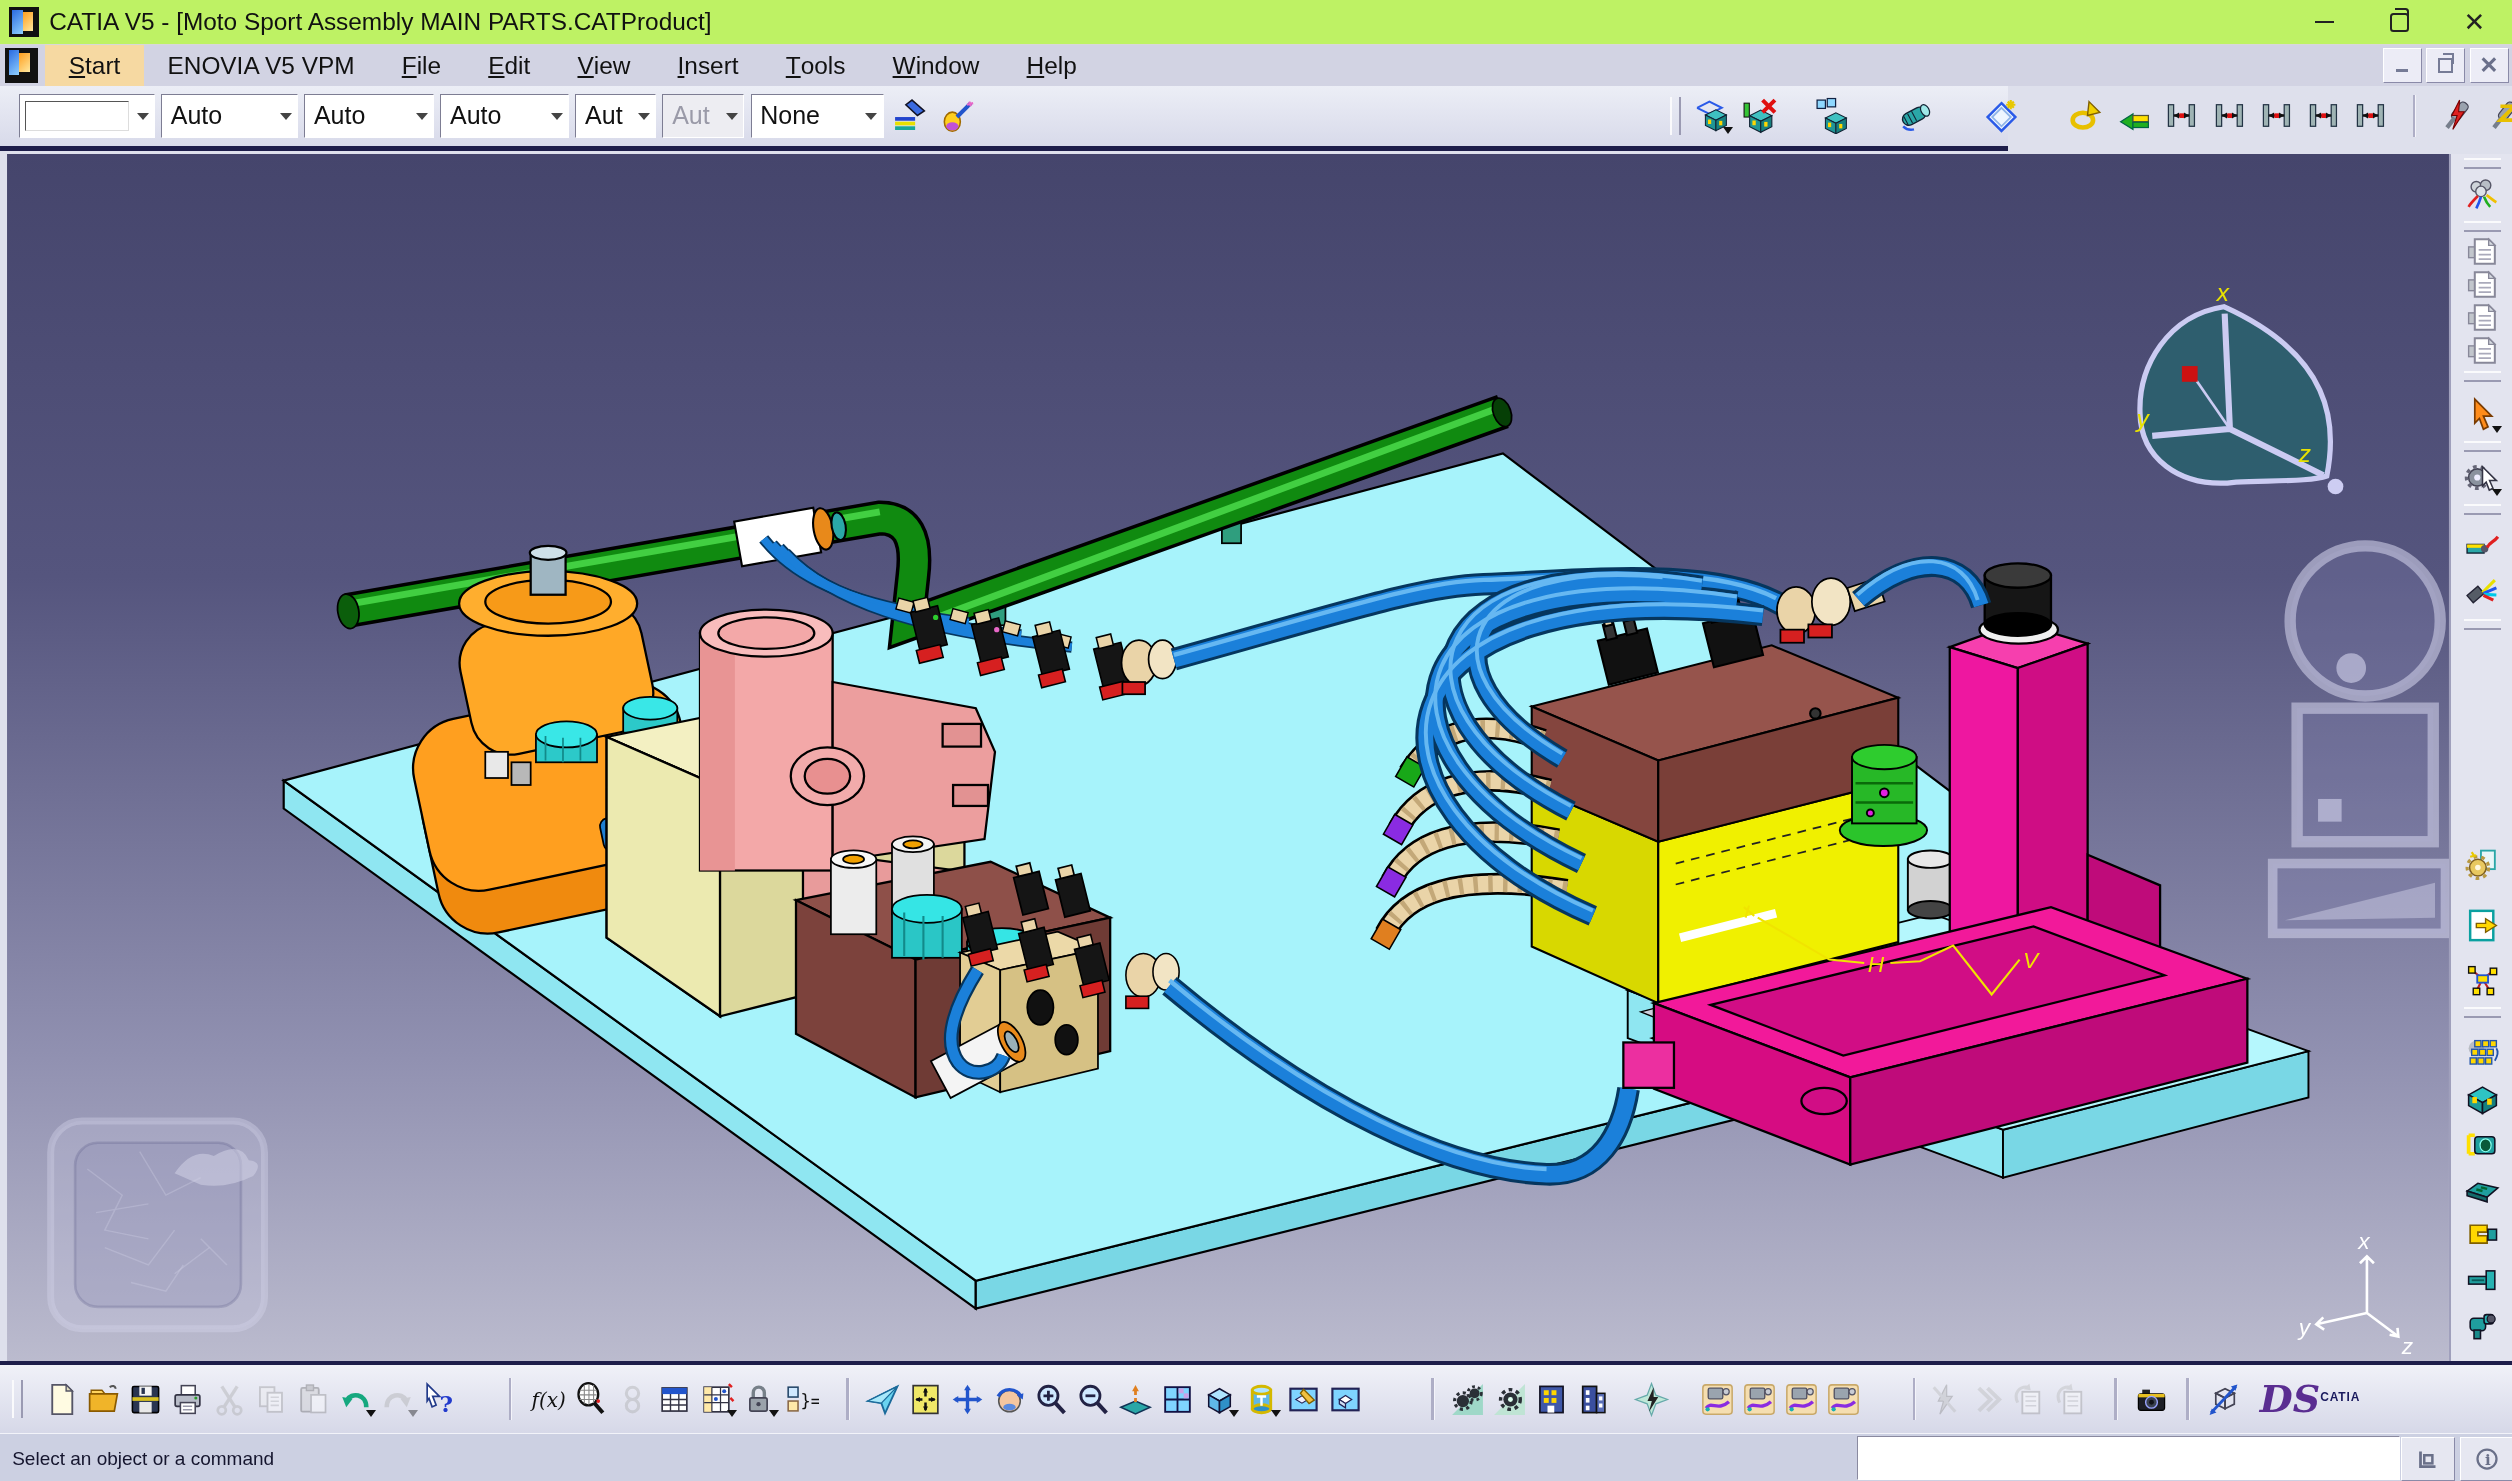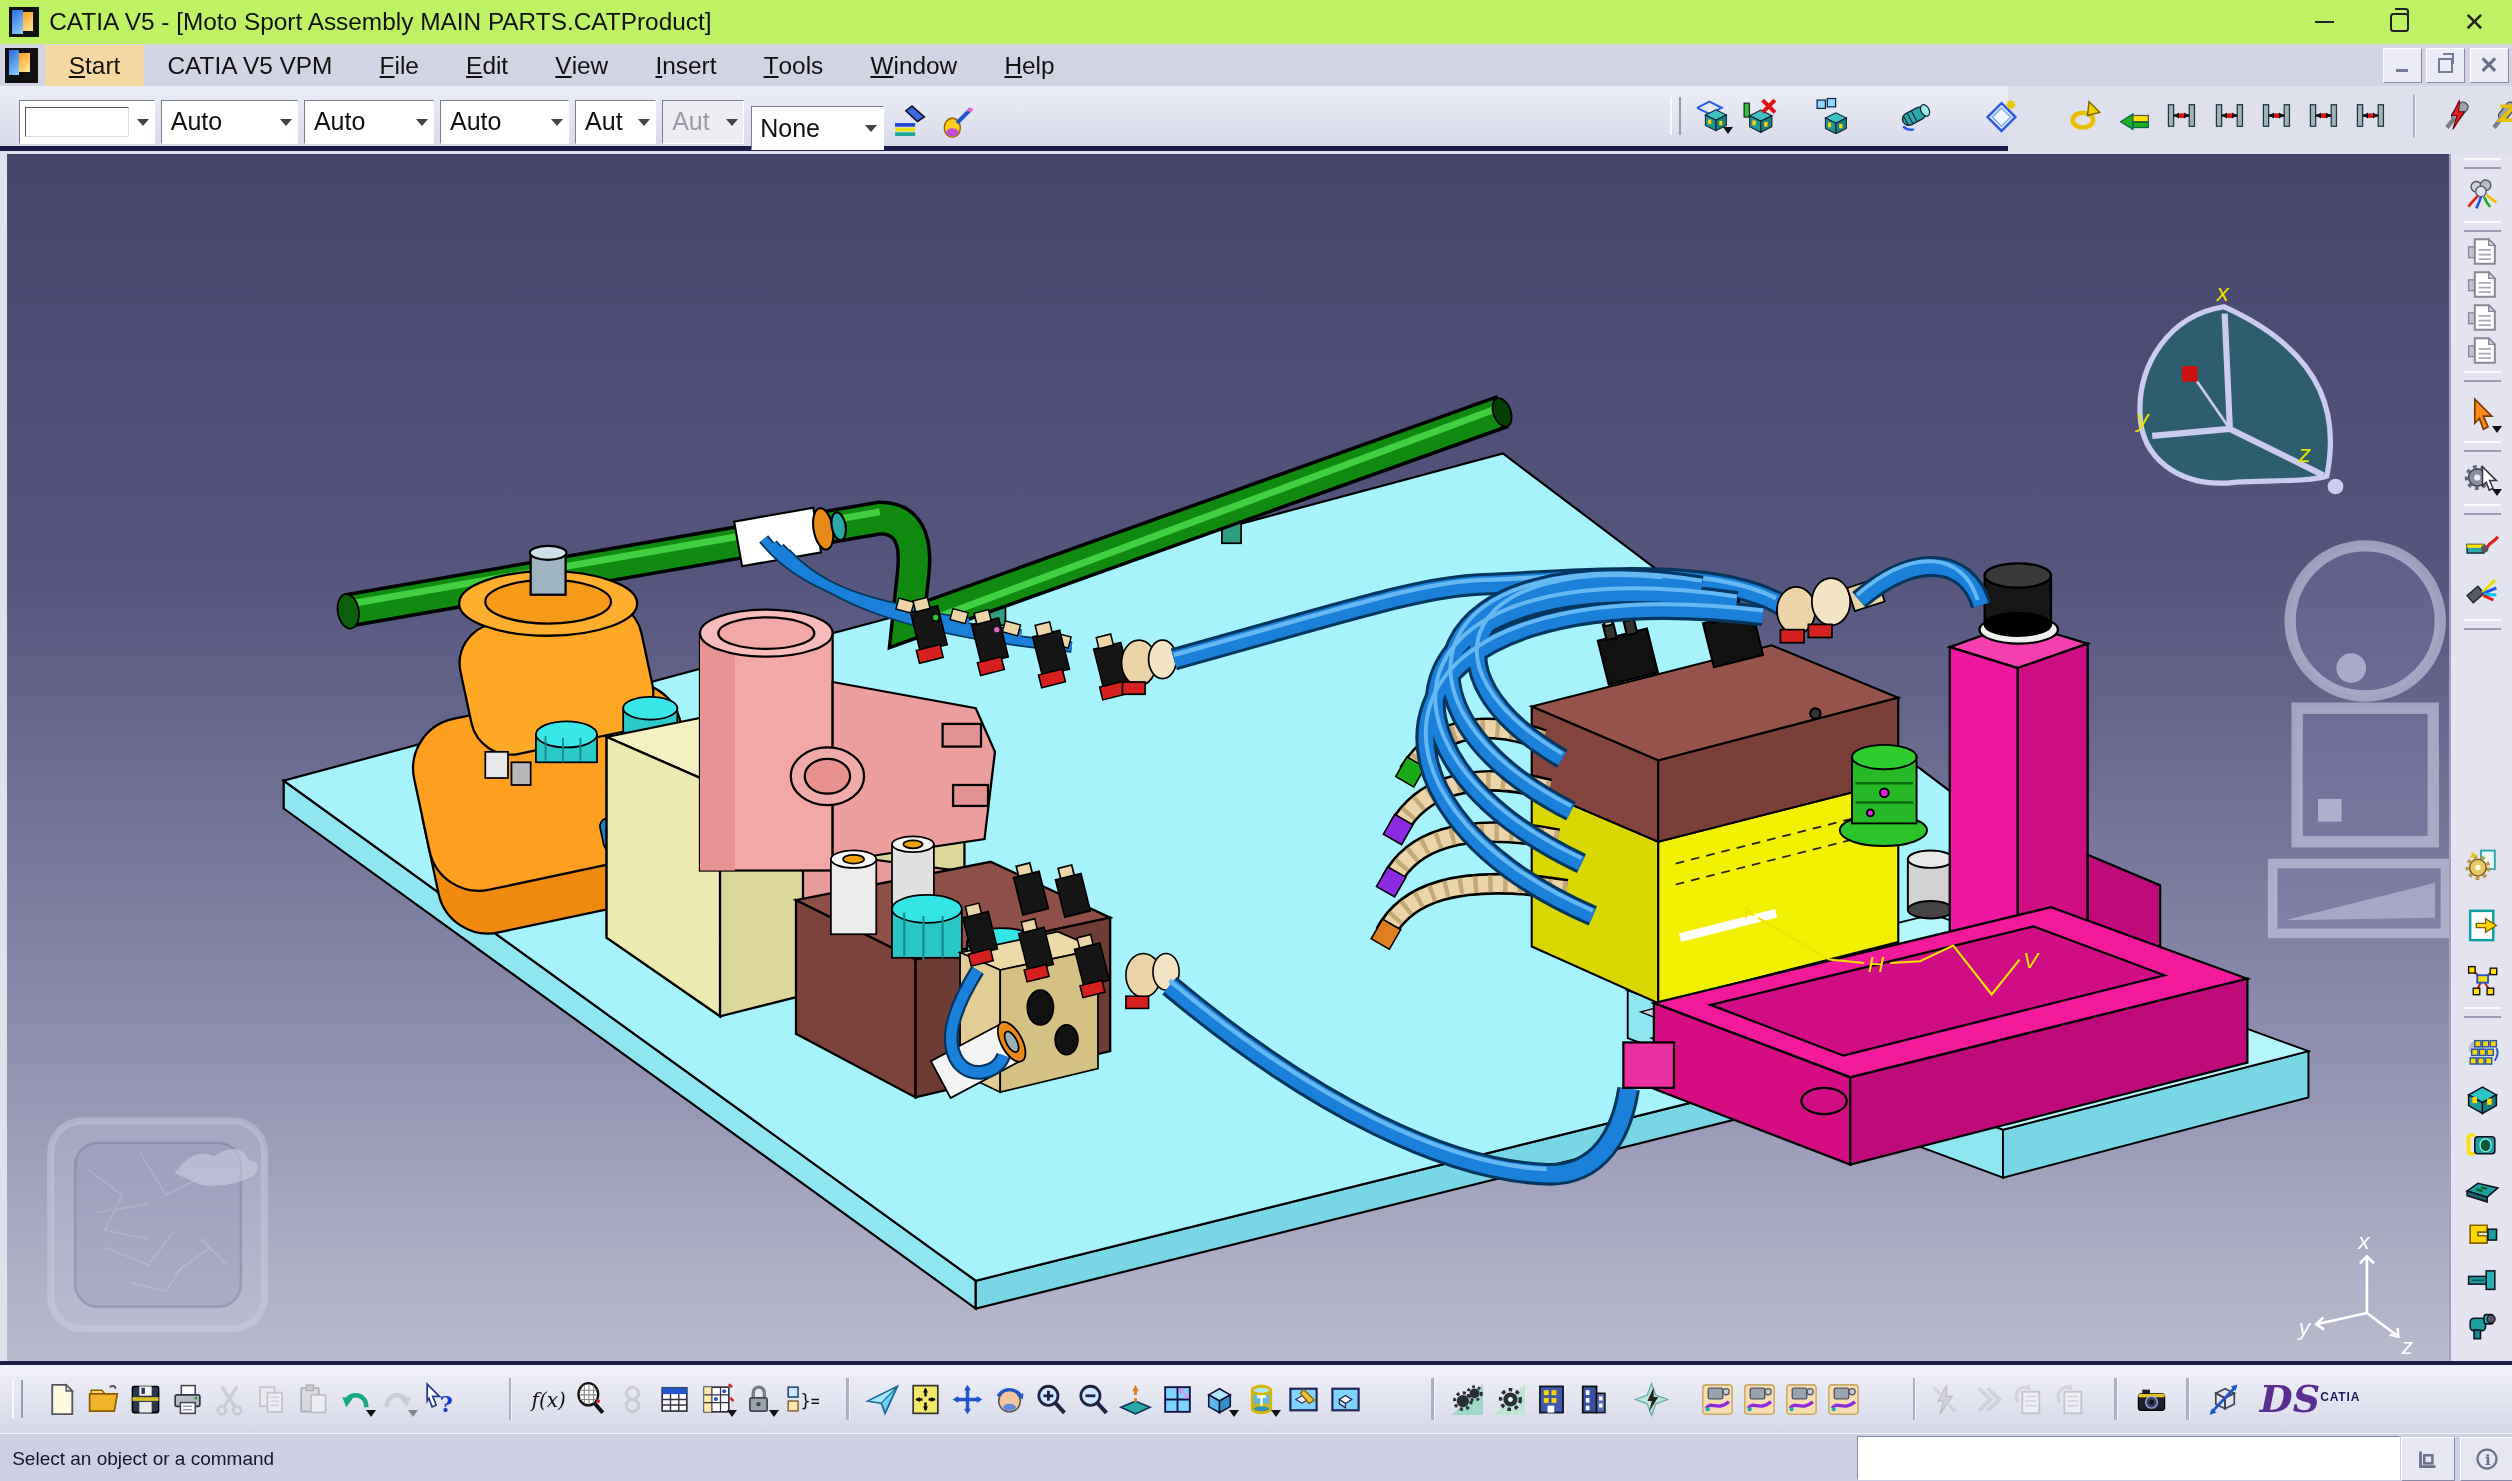--- a/index.html
+++ b/index.html
@@ -509,21 +509,21 @@
   </div>
 </div>
 
 <div id="menubar">
   <span class="appicon small">
         <i class="a1"></i>
         <i class="a2"></i>
       </span>
   <div id="menu-items" style="display:flex;align-items:stretch;">
         <div class="menu-item hl"><u>S</u>tart</div>
-        <div class="menu-item">CATIA V5 VPM</div>
+        <div class="menu-item">ENOVIA V5 VPM</div>
         <div class="menu-item"><u>F</u>ile</div>
         <div class="menu-item"><u>E</u>dit</div>
         <div class="menu-item"><u>V</u>iew</div>
         <div class="menu-item"><u>I</u>nsert</div>
         <div class="menu-item"><u>T</u>ools</div>
         <div class="menu-item"><u>W</u>indow</div>
         <div class="menu-item"><u>H</u>elp</div>
       </div>
   <div id="child-controls">
     <div class="cbtn">
@@ -557,21 +557,21 @@
           <span class="ca"></span>
         </div>
         <div class="combo" style="width: 81px;">
           <span class="cv">Aut</span>
           <span class="ca"></span>
         </div>
         <div class="combo dis" style="width: 82px;">
           <span class="cv">Aut</span>
           <span class="ca"></span>
         </div>
-        <div class="combo" style="width: 133px; margin-top: 13px;">
+        <div class="combo" style="width: 133px;">
           <span class="cv">None</span>
           <span class="ca"></span>
         </div>
         <div class="tb">
           <svg viewBox="0 0 24 24">
             <use href="#g-painter"></use>
           </svg>
         </div>
         <div class="tb">
           <svg viewBox="0 0 24 24">

